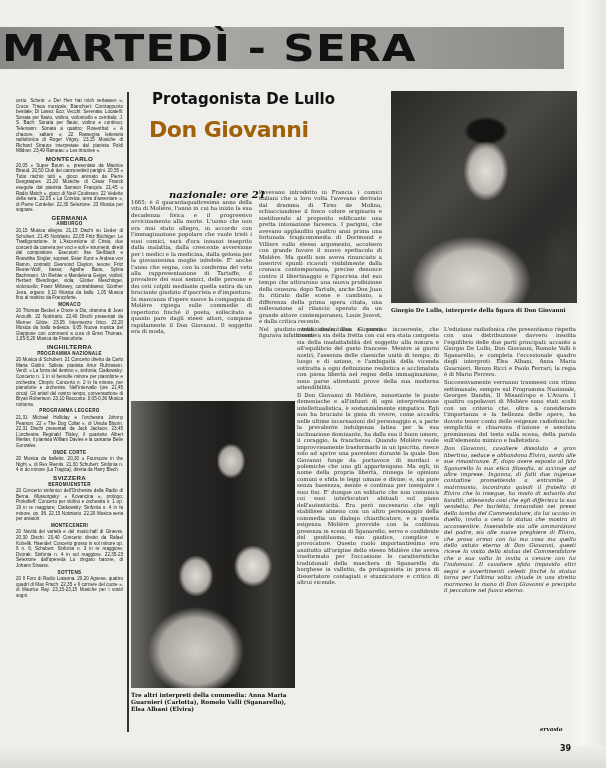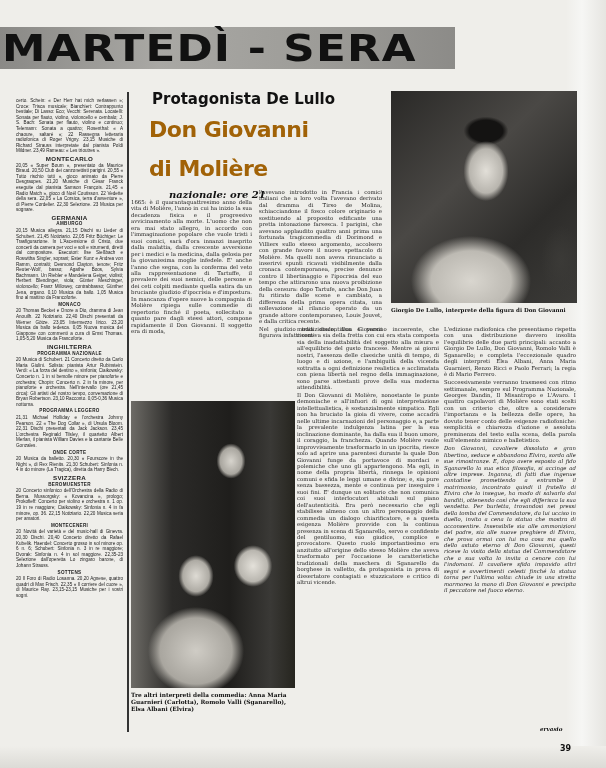--- a/index.html
+++ b/index.html
@@ -13,21 +13,21 @@
   .page-edge {
     position: absolute; right: 0; top: 0; width: 40px; height: 768px;
     background: linear-gradient(to right, #efeeea, #f6f6f4 40%, #e6e5e1);
   }
   .bottom-edge {
     position: absolute; left: 0; bottom: 0; width: 606px; height: 22px;
     background: linear-gradient(to bottom, #efeeea, #dcdbd6);
   }
   
   .banner {
-    position: absolute; left: 0; top: 27px; width: 455px; height: 42px;
+    position: absolute; left: 0; top: 27px; width: 564px; height: 42px;
     background: linear-gradient(to right, #8a8986 0%, #a9a8a4 35%, #9d9c98 70%, #8c8b88 100%);
     display: flex; align-items: center; padding-left: 2px;
   }
   .banner-title {
     font-family: "DejaVu Sans", sans-serif; font-weight: 900;
     font-size: 37px; letter-spacing: 1px; color: #111; line-height: 1;
     transform: scaleX(1.18); transform-origin: left center;
   }
   
   .left-col {
@@ -139,21 +139,20 @@
     <h5>MONTECENERI</h5>
     <p>20 Novità del varietà e del music-hall di Ginevra. 20,30 Dischi. 20,40 Concerto diretto da Rafael Kubelik. Haendel: Concerto grosso in sol minore op. 6 n. 6; Schubert: Sinfonia n. 3 in re maggiore; Dvorak: Sinfonia n. 4 in sol maggiore. 22,35-23 Selezione dall'operetta Lo zingaro barone, di Johann Strauss.</p>
     <h5>SOTTENS</h5>
     <p>20 Il Foro di Radio Losanna. 20,20 Agnese, quattro quadri di Max Frisch. 22,35 « Il corriere del cuore », di Maurice Ray. 23,15-23,15 Musiche per i vostri sogni.</p>
   </div>
 <div class="col-rule"></div>
 
 <div class="kicker">Protagonista De Lullo</div>
 <div class="headline">
   <div>Don Giovanni</div>
-  <div>di Molière</div>
 </div>
 
 <div class="channel-line">nazionale: ore 21</div>
 
 <div class="body-text" style="left:131px; top:199px; width:121px; height:168px;">
   <p>1665: è il quarantaquattresimo anno della vita di Molière, l'anno in cui ha inizio la sua decadenza fisica e il progressivo avvicinamento alla morte. L'uomo che non era mai stato allegro, in accordo con l'immaginazione popolare che vuole tristi i suoi comici, sarà d'ora innanzi inasprito dalla malattia, dalla crescente avversione per i medici e la medicina, dalla gelosia per la giovanissima moglie infedele. E' anche l'anno che segna, con la conferma del veto alla rappresentazione di Tartuffe, il prevalere dei suoi nemici, delle persone e dei ceti colpiti mediante quella satira da un bruciante giudizio d'ipocrisia e d'impostura. In mancanza d'opere nuove la compagnia di Molière ripiega sulle commedie di repertorio finché il poeta, sollecitato a quanto pare dagli stessi attori, compone rapidamente il Don Giovanni. Il soggetto era di moda,</p>
 </div>
 <div class="body-text" style="left:259px; top:189px; width:123px; height:176px;" id="col2">
     <p>l'avevano introdotto in Francia i comici italiani che a loro volta l'avevano derivato dal dramma di Tirso de Molina, schiacciandone il fosco colore originario e sostituendo al proposito edificante una pretta intonazione farsesca. I parigini, che avevano applaudito quattro anni prima una fortunata tragicommedia di Dorimond e Villiers sullo stesso argomento, accolsero con grande favore il nuovo spettacolo di Molière. Ma quelli non aveva rinunciato a inserirvi spunti ricavati visibilmente dalla cronaca contemporanea, precise denunce contro il libertinaggio e l'ipocrisia del suo tempo che attirarono una nuova proibizione della censura: dopo Tartufe, anche Don Juan fu ritirato dalle scene e cambiato, a differenza della prima opera citata, una sollevazione al rilancio operato da un grande attore contemporaneo, Louis Jouvet, e dalla critica recente.</p>
     <p>Nel giudizio tradizionale, Don Giovanni figurava infatti com-</p>

